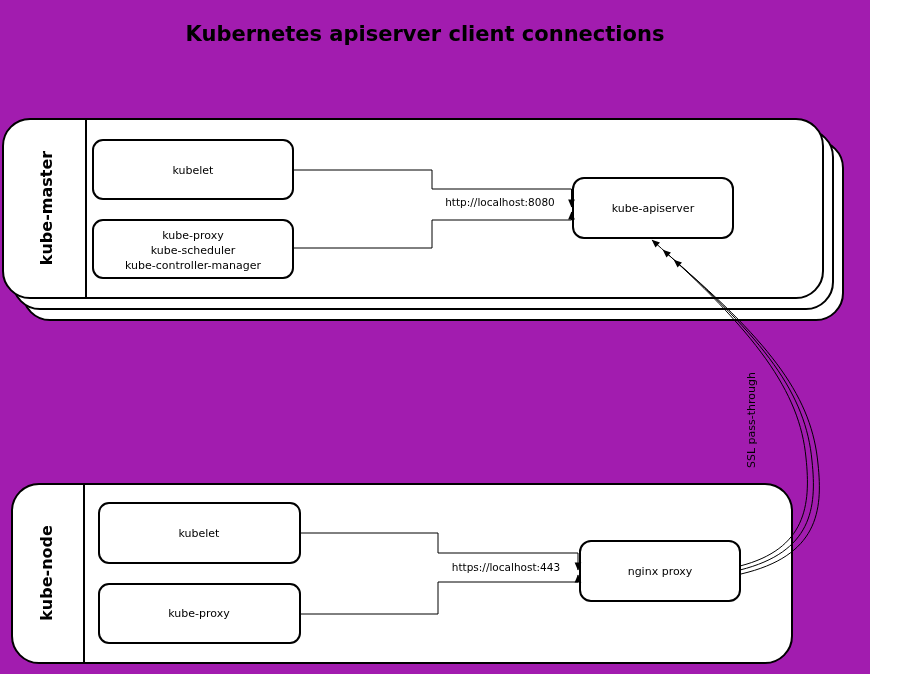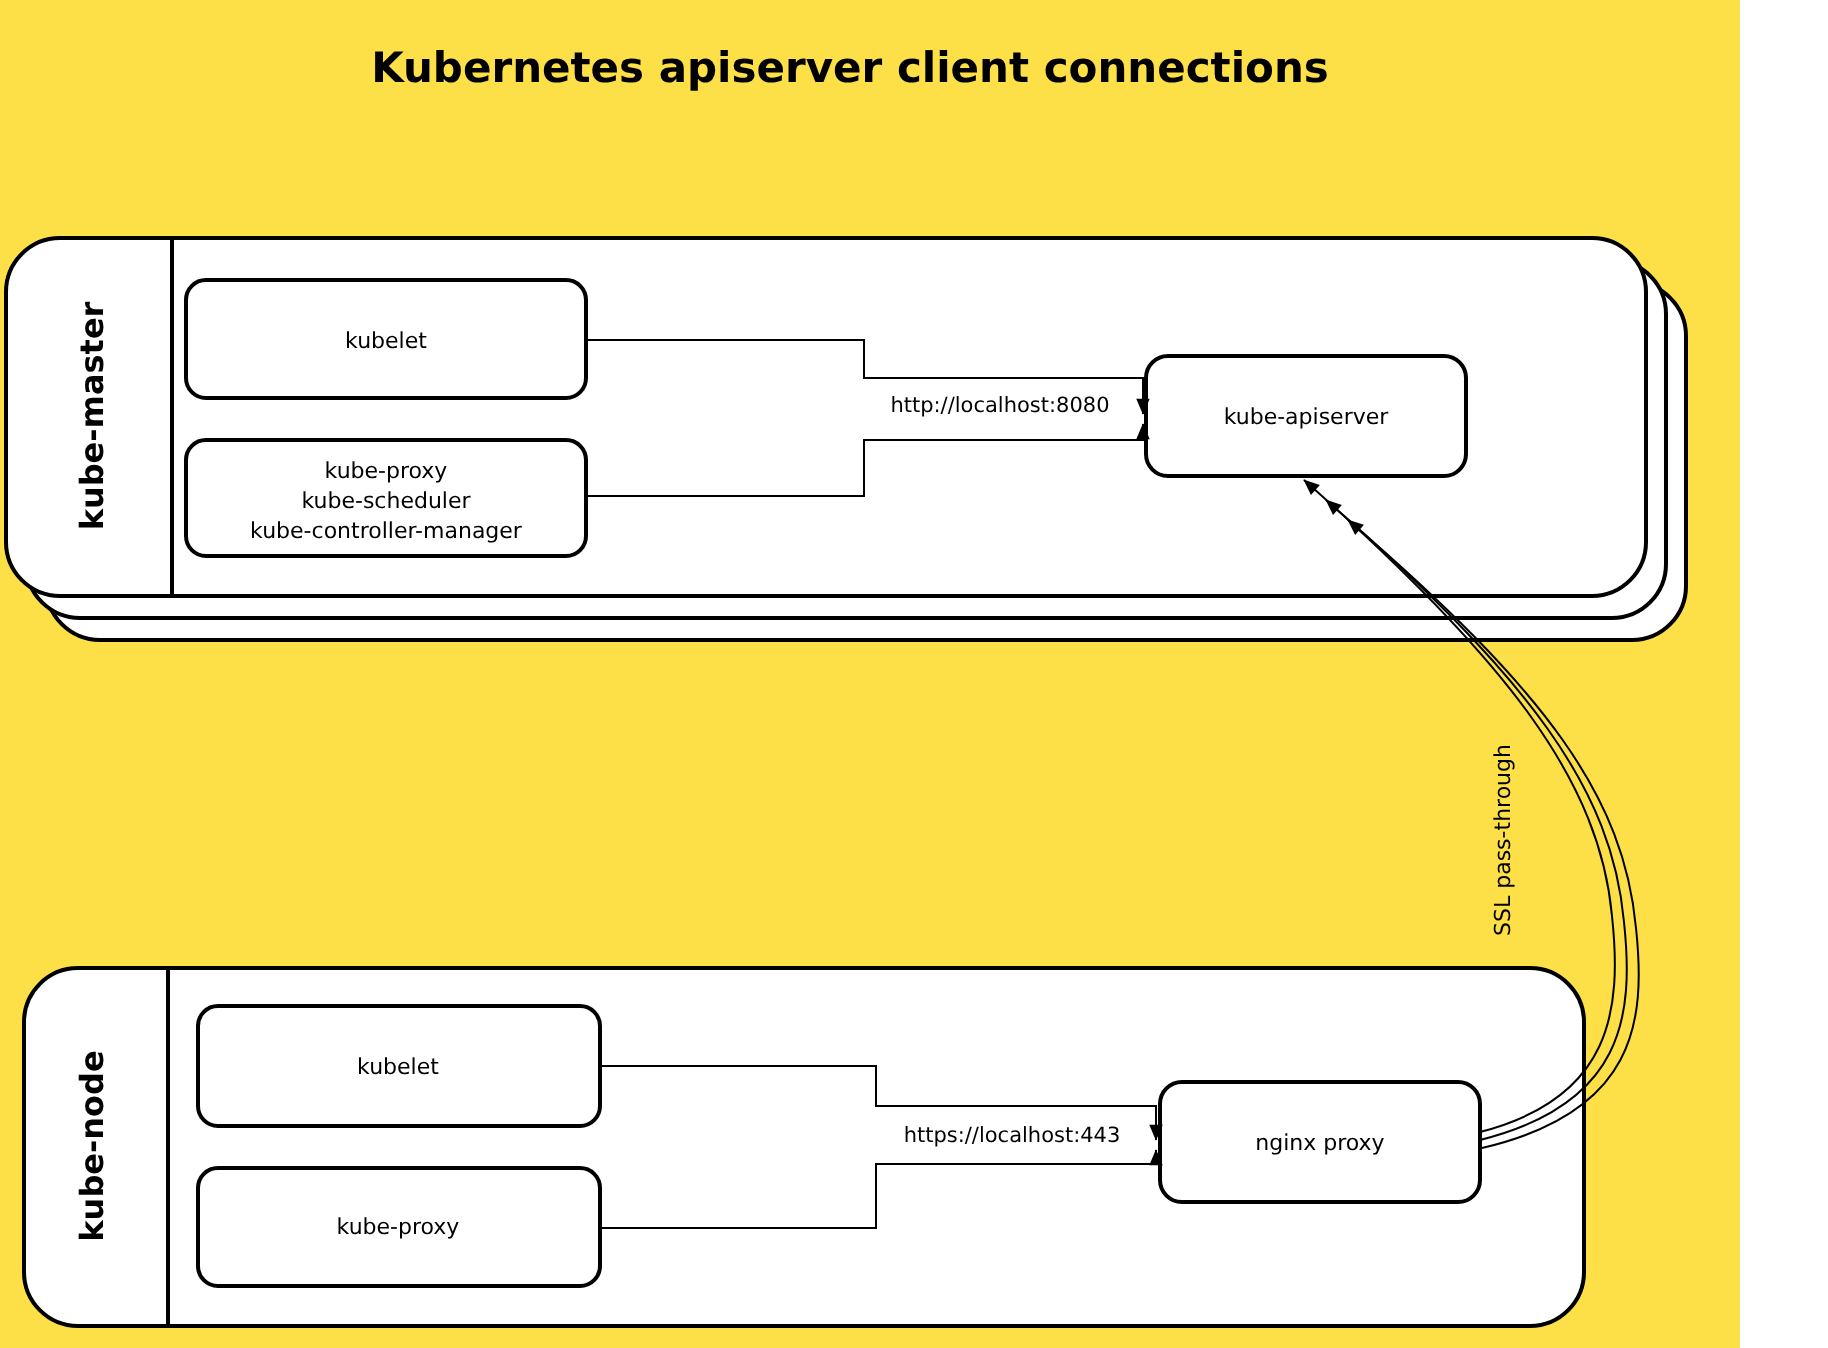--- a/index.html
+++ b/index.html
@@ -4,21 +4,21 @@
 <style>
   html, body {
     margin: 0;
     padding: 0;
     background: #ffffff;
   }
   .canvas {
     position: relative;
     width: 870px;
     height: 674px;
-    background: #fde047;
+    background: #a21caf;
     font-family: "DejaVu Sans", "Liberation Sans", sans-serif;
   }
   svg { display: block; }
   .cluster-rect {
     fill: #ffffff;
     stroke: #000000;
     stroke-width: 2;
   }
   .node-rect {
     fill: #ffffff;

